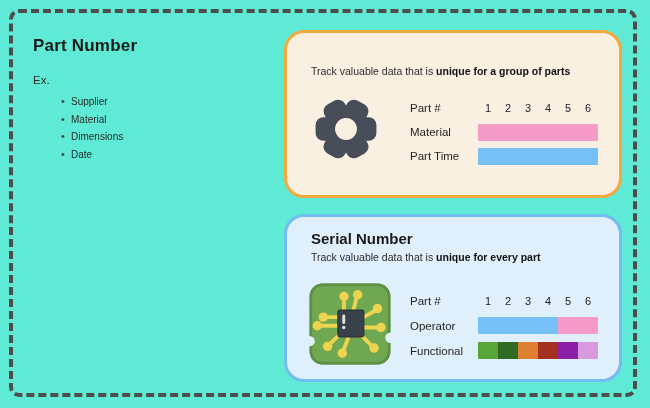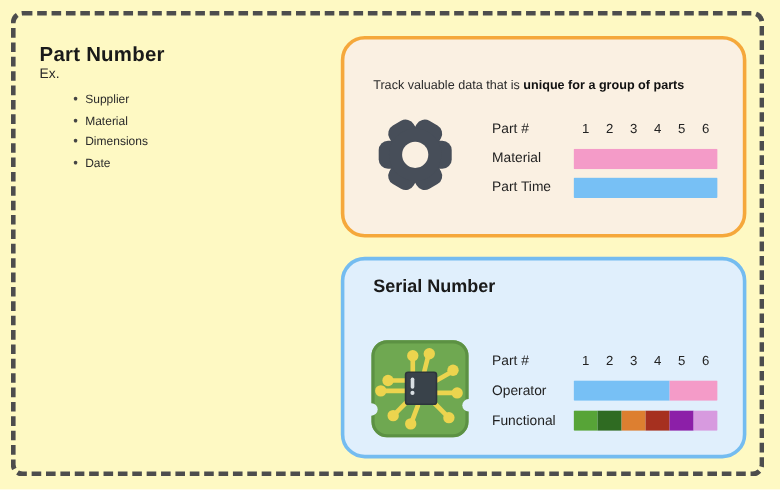--- a/index.html
+++ b/index.html
@@ -1,29 +1,29 @@
 <!DOCTYPE html>
 <html><head>
 <meta charset="utf-8">
 <style>
   * { margin:0; padding:0; box-sizing:border-box; }
   html,body { background:#ffffff; }
   .canvas {
-    position:relative; width:650px; height:408px; background:#fef9c3;
+    position:relative; width:650px; height:408px; background:#5eead4;
     font-family:"Liberation Sans", sans-serif; color:#1a1a1a; overflow:hidden;
   }
   .dashed-frame {
     position:absolute; left:9px; top:9px; width:628px; height:388px;
     border:4px dashed #4d4d4d; border-radius:10px;
   }
   
   .left-panel { position:absolute; left:33px; top:36px; width:240px; }
   .panel-title { font-size:17px; font-weight:bold; letter-spacing:0.2px; }
   .panel-sub { font-size:11.5px; color:#2b2b2b; margin-top:2px; }
-  .ex-label { font-size:11.5px; color:#2b2b2b; }
+  .ex-label { font-size:11.5px; color:#2b2b2b; margin-top:18px; }
   .ex-list { list-style:none; margin-top:7px; }
   .ex-list li { font-size:10px; color:#2b2b2b; line-height:17.5px; padding-left:38px; position:relative; }
   .ex-list li::before { content:"•"; position:absolute; left:28px; font-size:11px; color:#444; }
   
   .info-box { position:absolute; left:284px; width:338px; height:168px; border-radius:20px; }
   .lot-box { top:30px; background:#faf0e2; border:3px solid #f5a83b; }
   .serial-box { top:214px; background:#e0effc; border:3px solid #74bcf0; }
   .box-title { position:absolute; left:24px; font-size:15px; font-weight:bold; }
   .box-sub { position:absolute; left:24px; font-size:10.5px; color:#2b2b2b; white-space:nowrap; }
   .box-sub b { font-weight:bold; color:#111; }
@@ -98,20 +98,21 @@
         <div class="mt-label">Part Time</div>
         <div class="mt-bars">
             <div class="seg" style="flex: 6 1 0%; background: rgb(119, 192, 245);"></div>
           </div>
       </div>
     </div>
   </div>
 
   <div class="info-box serial-box">
     <div class="box-title">Serial Number</div>
+    <div class="box-sub"><span>Track valuable data that is </span><b>unique for every part</b></div>
 
     <div class="box-icon">
       <svg width="86" height="86" viewBox="0 0 100 100">
         <rect x="3" y="3" width="94" height="94" rx="15" fill="#6fa851"></rect>
         <rect x="4.5" y="4.5" width="91" height="91" rx="13.5" fill="none" stroke="#5c9143" stroke-width="3"></rect>
         <circle cx="3" cy="70" r="6" fill="#e0effc"></circle>
         <circle cx="97" cy="66" r="6" fill="#e0effc"></circle>
         <g stroke="#ecd44e" stroke-width="4.5" fill="none" stroke-linecap="round">
           <path d="M36 42 H21"></path>
           <path d="M36 52 H14"></path>

